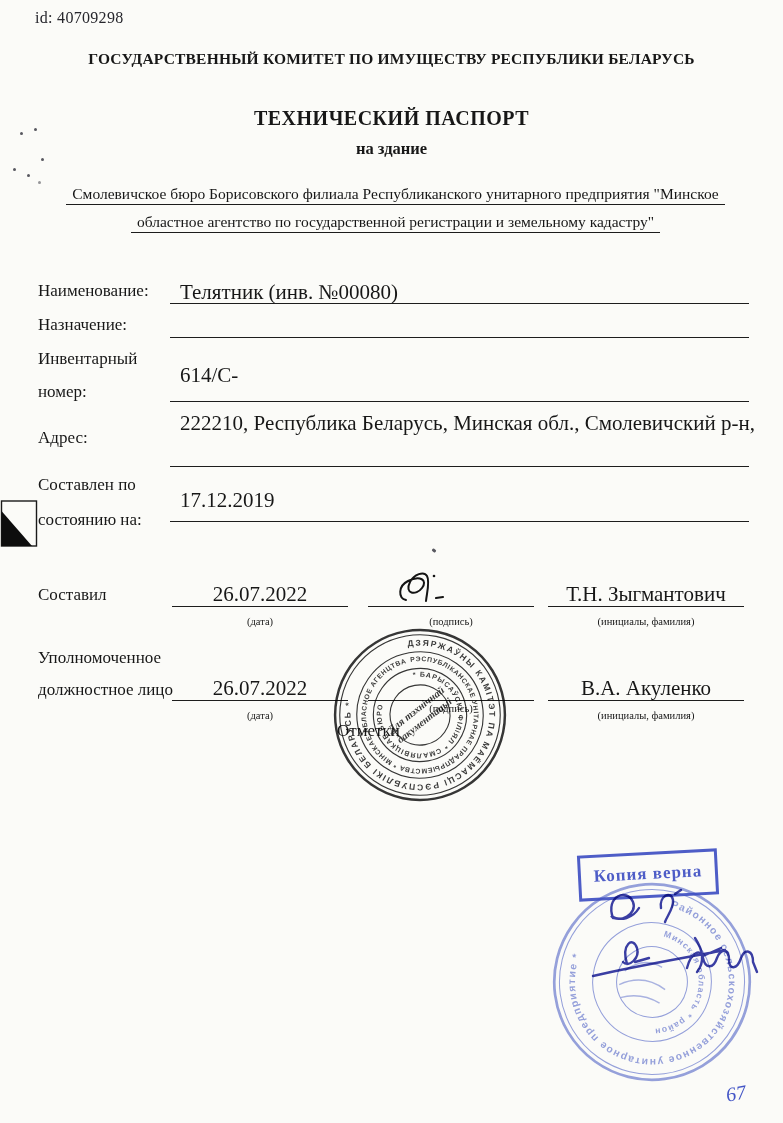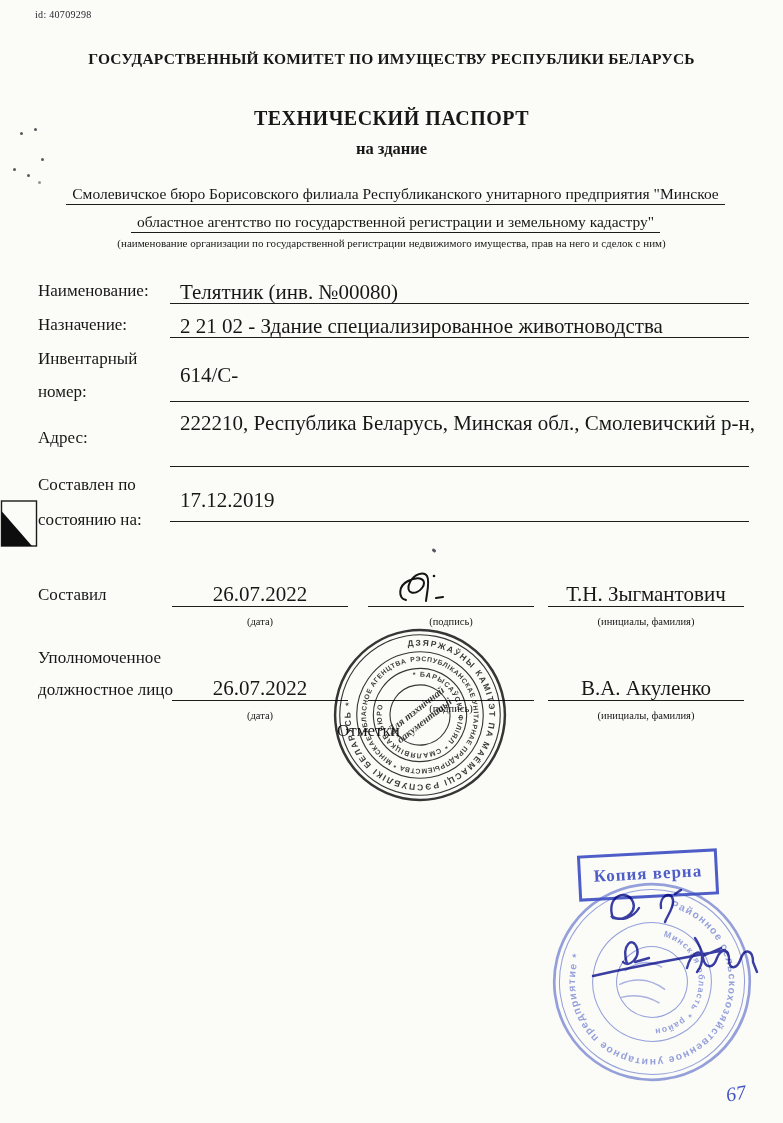--- a/index.html
+++ b/index.html
@@ -1,20 +1,20 @@
 <!DOCTYPE html>
 <html><head>
 <meta charset="utf-8">
 <style>
   html,body{margin:0;padding:0;background:#9a9a9a;}
   .page{position:relative;width:783px;height:1123px;margin:0 auto;background:#fbfbf8;
         font-family:"Liberation Serif",serif;color:#171717;overflow:hidden;}
   .abs{position:absolute;}
   .ctr{left:0;right:0;text-align:center;}
-  .idnote{font-size:10px;letter-spacing:.3px;color:#26262c;}
+  .idnote{font-size:16px;letter-spacing:.3px;color:#26262c;}
   .hdr{font-size:15.5px;font-weight:bold;letter-spacing:.2px;}
   .title{font-size:20px;font-weight:bold;letter-spacing:.5px;}
   .subtitle{font-size:16.5px;font-weight:bold;}
   .org{font-size:15.5px;}
   .org span{display:inline-block;border-bottom:1.5px solid #1c1c1c;padding:0 6px 1px 6px;margin-left:8px;}
   .smallcap{font-size:11px;}
   .lbl{font-size:17px;}
   .val{font-size:21px;}
   .rule{border-top:1.7px solid #1d1d1d;height:0;}
   .cap{font-size:10.5px;}
@@ -46,28 +46,26 @@
   <div class="abs ctr hdr" style="top:50px;">ГОСУДАРСТВЕННЫЙ КОМИТЕТ ПО ИМУЩЕСТВУ РЕСПУБЛИКИ БЕЛАРУСЬ</div>
   <div class="abs ctr subtitle" style="top:139px;">на здание</div>
   <div class="abs ctr title" style="top:107px;">ТЕХНИЧЕСКИЙ ПАСПОРТ</div>
 
   <div class="abs ctr org" style="top:185px;">
     <span>Смолевичское бюро Борисовского филиала Республиканского унитарного предприятия "Минское</span>
   </div>
   <div class="abs ctr org" style="top:213px;">
     <span>областное агентство по государственной регистрации и земельному кадастру"</span>
   </div>
-  <div class="abs ctr smallcap" style="top:237px;">(наименование организации по государственной регистрации недвижимого имущества, прав на него и сделок с ним)</div>
 
   <div class="abs lbl" style="left:38px;top:281px;text-align:right;">Наименование:</div>
   <div class="abs val" style="left:180px;top:280px;">Телятник (инв. №00080)</div>
   <div class="abs rule" style="left:170px;right:34px;top:303px;"></div>
 
   <div class="abs lbl" style="left:38px;top:315px;">Назначение:</div>
-  <div class="abs val" style="left:180px;top:314px;">2 21 02 - Здание специализированное животноводства</div>
   <div class="abs rule" style="left:170px;right:34px;top:337px;"></div>
 
   <div class="abs lbl" style="left:38px;top:349px;">Инвентарный</div>
   <div class="abs lbl" style="left:38px;top:382px;">номер:</div>
   <div class="abs val" style="left:180px;top:363px;">614/С-</div>
   <div class="abs rule" style="left:170px;right:34px;top:401px;"></div>
 
   <div class="abs lbl" style="left:38px;top:428px;">Адрес:</div>
   <div class="abs val" style="left:180px;top:411px;">222210, Республика Беларусь, Минская обл., Смолевичский р-н,</div>
   <div class="abs rule" style="left:170px;right:34px;top:466px;"></div>

